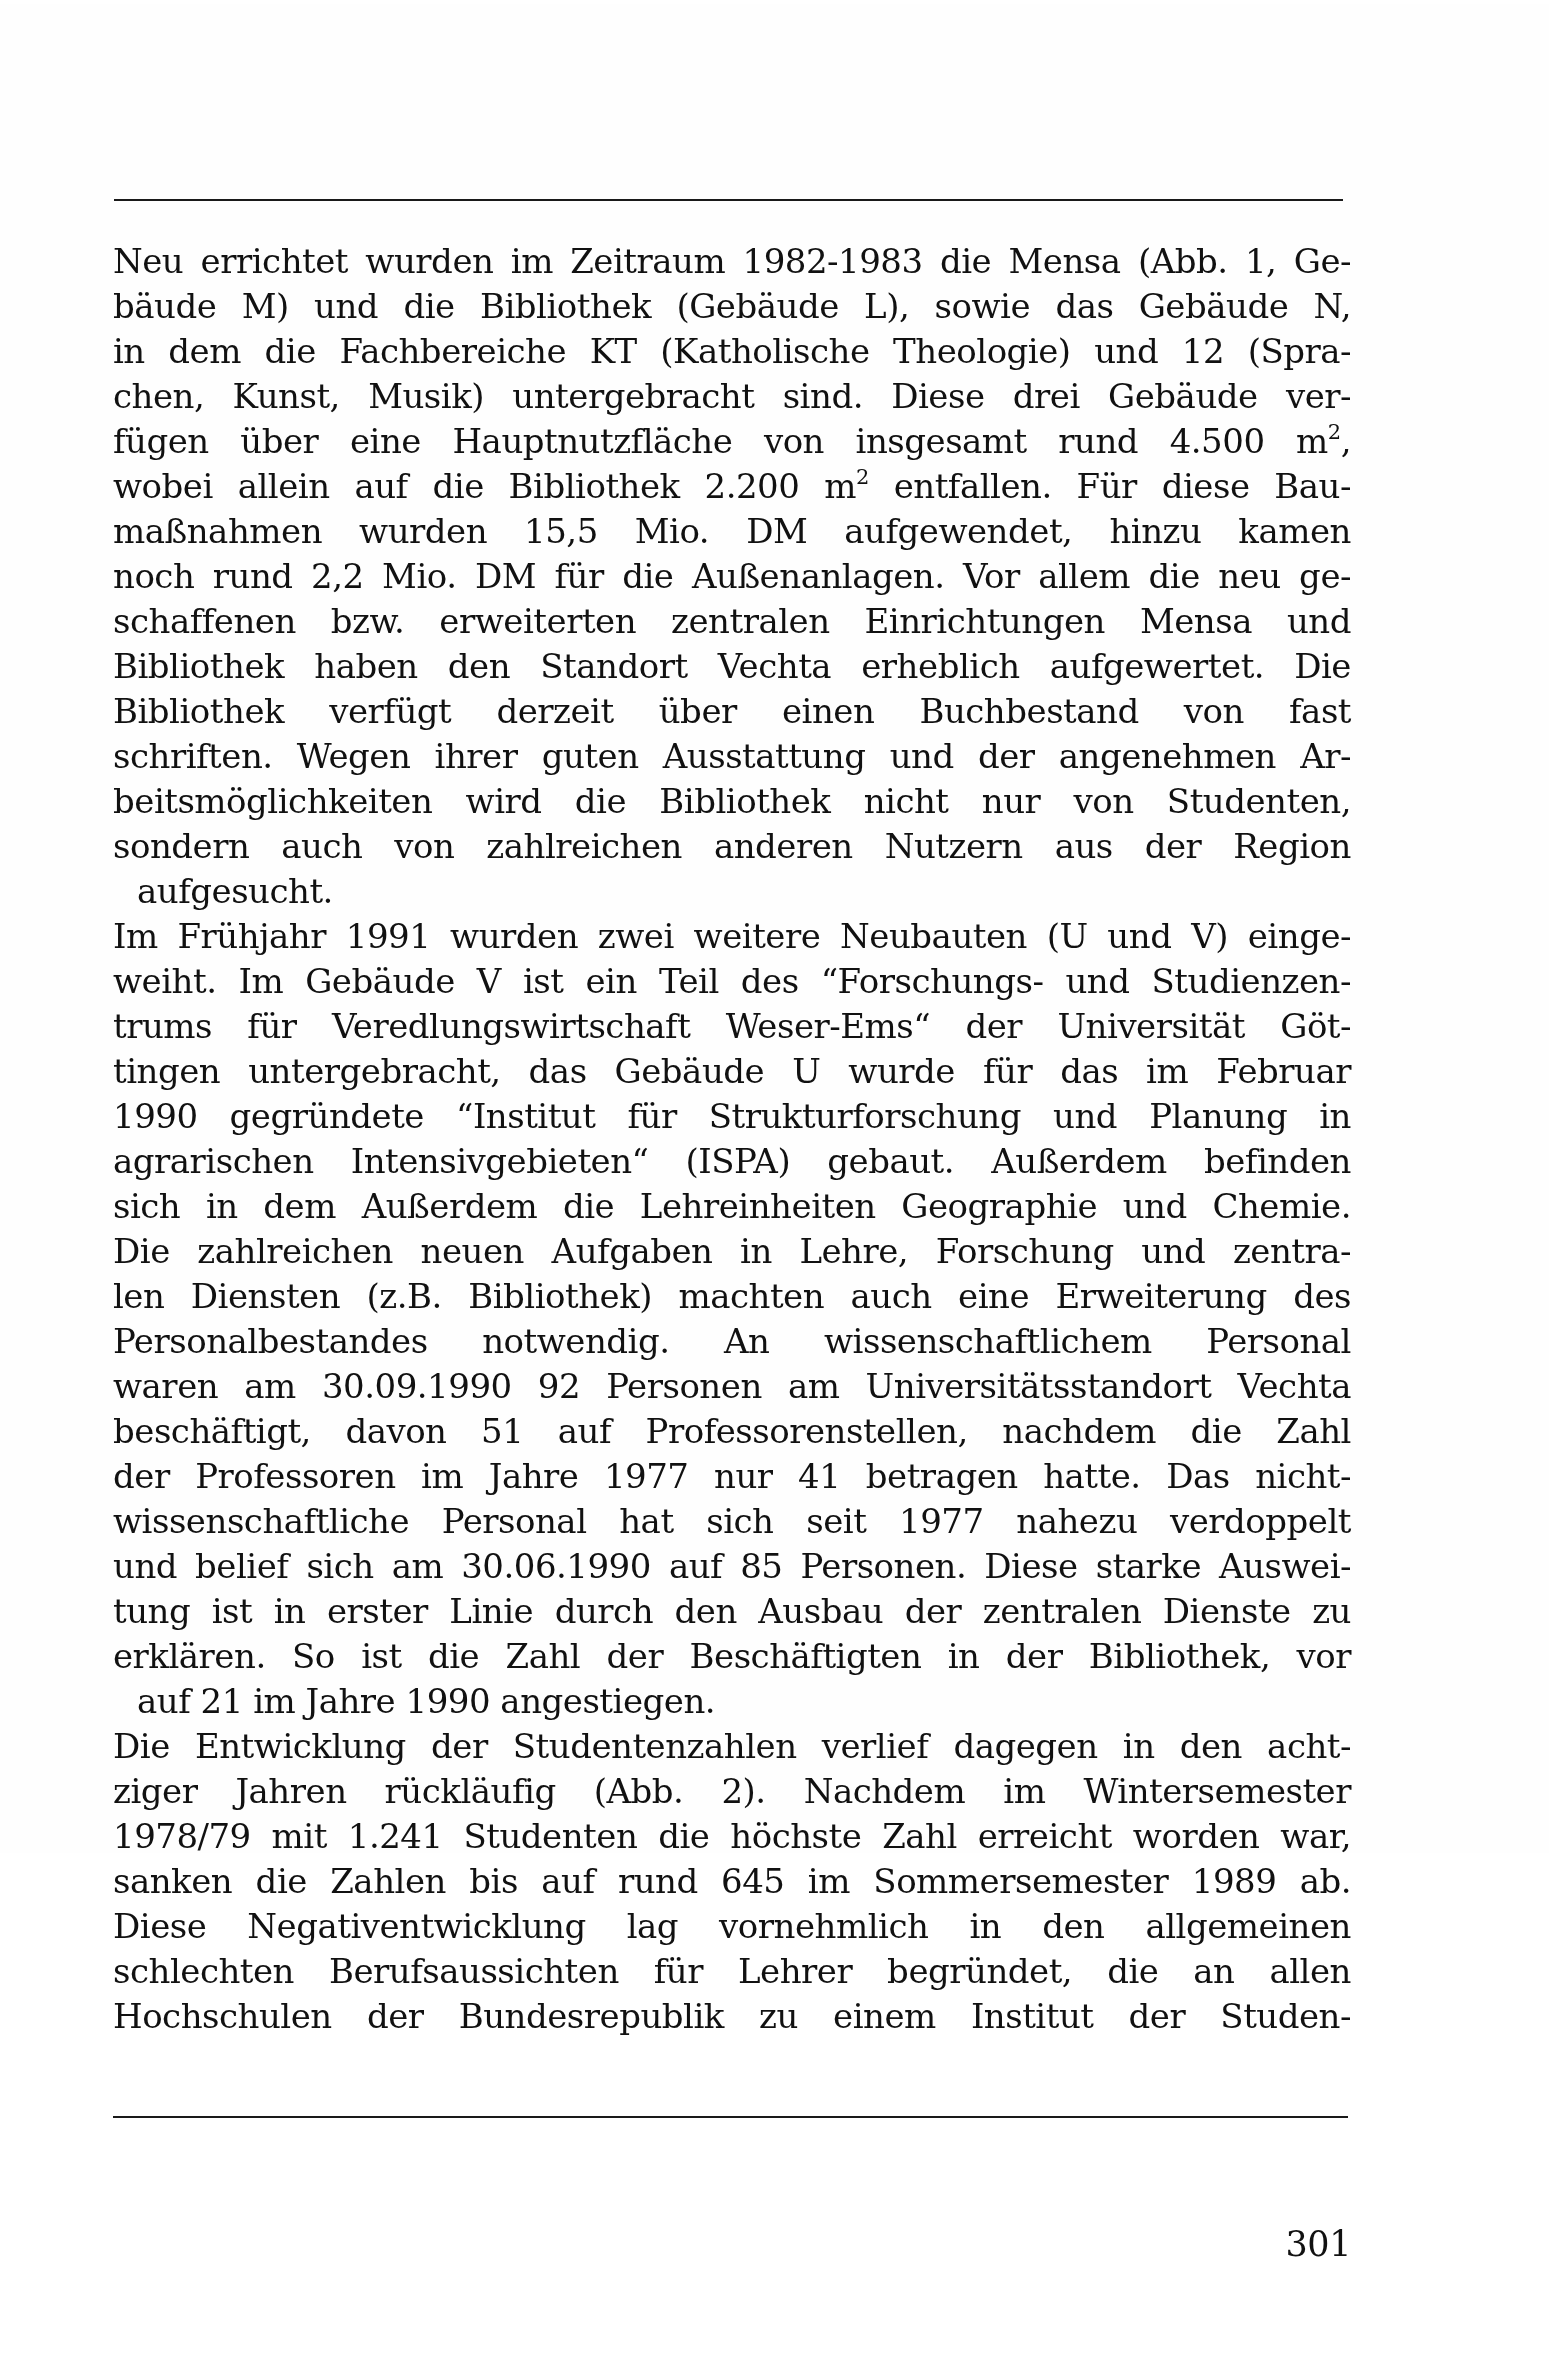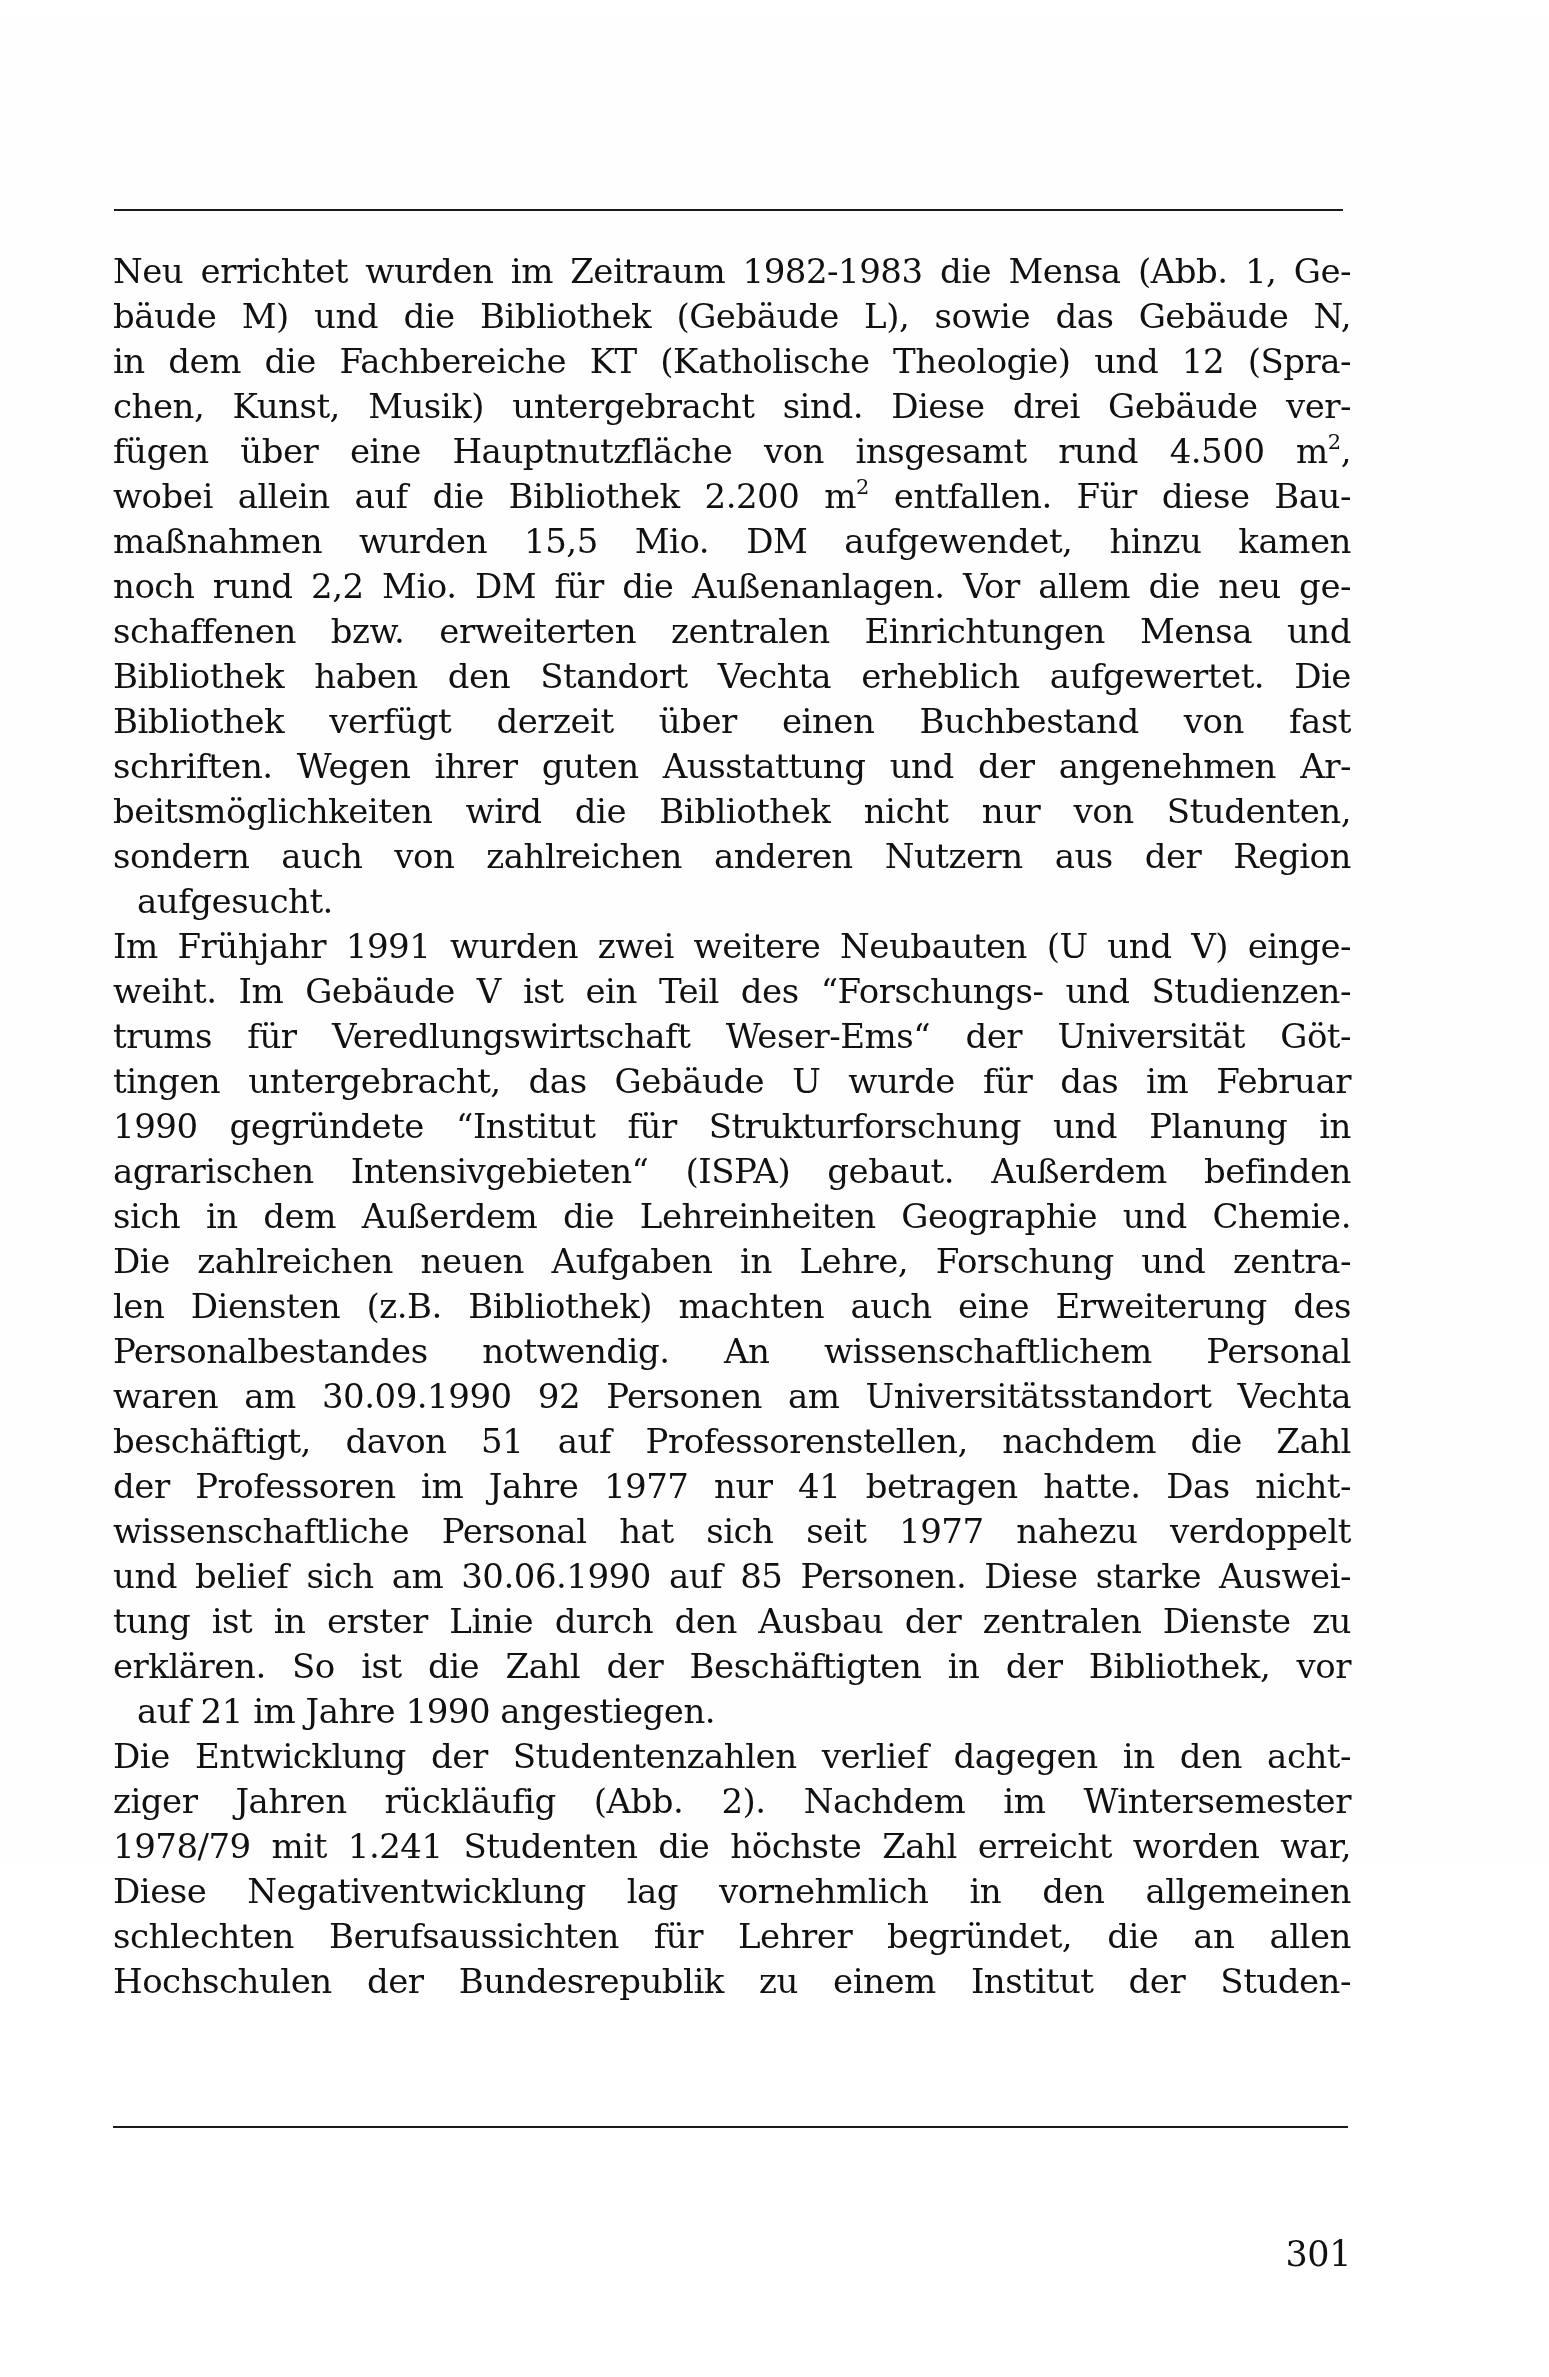--- a/index.html
+++ b/index.html
@@ -10,21 +10,21 @@
   body {
     width: 1550px;
     height: 2377px;
     position: relative;
     overflow: hidden;
     color: #111111;
     font-family: "DejaVu Serif", "Liberation Serif", serif;
   }
   .page {
     position: absolute;
-    left: 0; top: 14px;
+    left: 0; top: 4px;
     width: 1550px;
     height: 1849px;
     background: #fefefe;
   }
   .rule {
     position: absolute;
     left: 114px;
     width: 1229px;
     height: 1.8px;
     background: #1a1a1a;
@@ -111,20 +111,21 @@
       <span class="line">und belief sich am 30.06.1990 auf 85 Personen. Diese starke Auswei-</span>
       <span class="line">tung ist in erster Linie durch den Ausbau der zentralen Dienste zu</span>
       <span class="line">erklären. So ist die Zahl der Beschäftigten in der Bibliothek, vor</span>
       <span class="line last">auf 21 im Jahre 1990 angestiegen.</span>
     </div>
 
     <div>
       <span class="line">Die Entwicklung der Studentenzahlen verlief dagegen in den acht-</span>
       <span class="line">ziger Jahren rückläufig (Abb. 2). Nachdem im Wintersemester</span>
       <span class="line">1978/79 mit 1.241 Studenten die höchste Zahl erreicht worden war,</span>
+      <span class="line">sanken die Zahlen bis auf rund 645 im Sommersemester 1989 ab.</span>
       <span class="line">Diese Negativentwicklung lag vornehmlich in den allgemeinen</span>
       <span class="line">schlechten Berufsaussichten für Lehrer begründet, die an allen</span>
       <span class="line">Hochschulen der Bundesrepublik zu einem Institut der Studen-</span>
     </div>
   </div>
 
   <div class="rule bottom"></div>
 
   <div class="page-number">301</div>
 </div>

